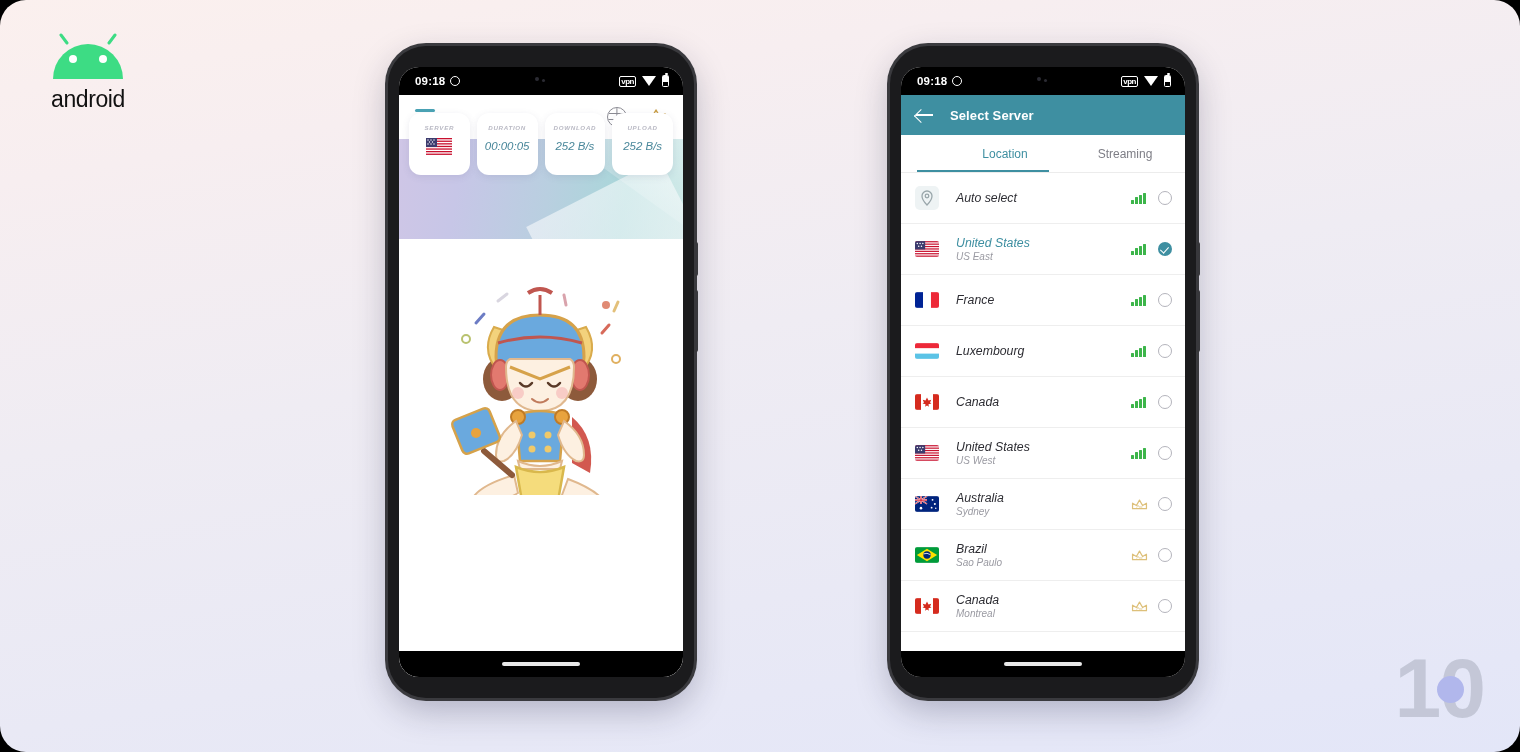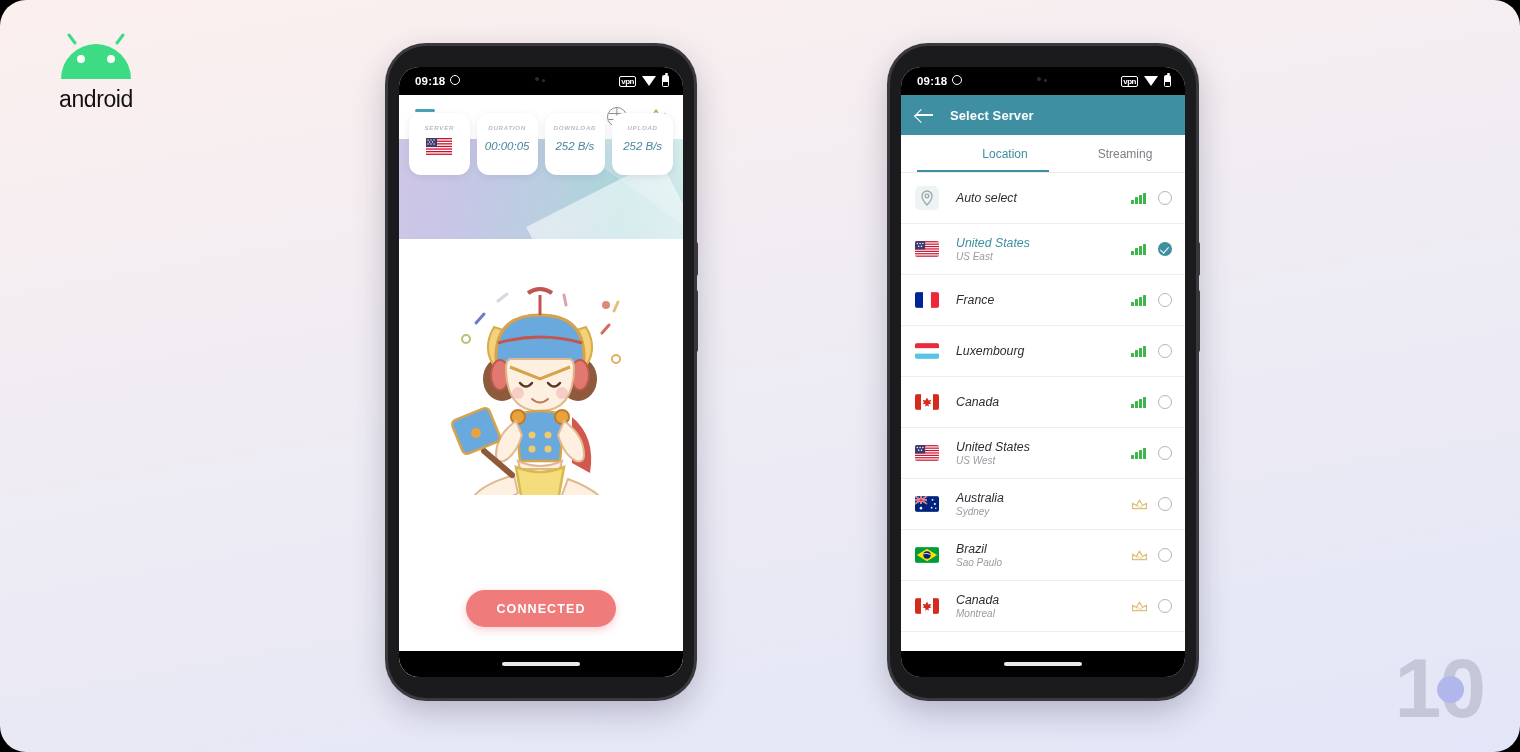--- a/index.html
+++ b/index.html
@@ -12,21 +12,21 @@
   #stage {
     position: relative;
     width: 1520px; height: 752px;
     border-radius: 26px;
     overflow: hidden;
     background: linear-gradient(170deg, #fbf0ee 0%, #f7eef0 18%, #efecf3 45%, #e9e9f5 72%, #e3e6f8 100%);
   }
 
   
   .brand {
-    position: absolute; left: 46px; top: 33px;
+    position: absolute; left: 38px; top: 33px;
     width: 100px; text-align: center;
   }
   .brand .bot { width: 82px; height: 48px; margin: 0 auto; position: relative; }
   .brand .botword {
     font-size: 23px; letter-spacing: -0.4px; color: #111;
     margin-top: 5px; font-family: "Liberation Sans", sans-serif;
   }
 
   
   .watermark {
@@ -70,21 +70,21 @@
 
   
   .statusbar {
     position: relative;
     height: 28px; background: #000; color: #fff;
     display: flex; align-items: center;
     padding: 0 14px 0 16px;
     font-size: 11.5px; font-weight: 700;
     letter-spacing: .2px;
   }
-  .statusbar .clock { display: flex; align-items: flex-start; gap: 5px; }
+  .statusbar .clock { display: flex; align-items: center; gap: 5px; }
   .sb-oval {
     width: 10px; height: 10px; border: 1.6px solid #fff;
     border-radius: 50%;
   }
   .statusbar .right { margin-left: auto; display: flex; align-items: center; gap: 6px; }
   .ic-vpn {
     font-size: 8px; font-weight: 700; border: 1.2px solid #fff;
     border-radius: 2px; padding: 0 1px; line-height: 9px;
     letter-spacing: -.5px;
   }
@@ -421,21 +421,20 @@
 
           <path d="M80 146 q-20 14 -20 34 q0 8 8 6 q12 -6 18 -26 z" fill="#fdf0e1" stroke="#e0b88e" stroke-width="2"></path>
           <path d="M128 146 q20 14 20 34 q0 8 -8 6 q-12 -6 -18 -26 z" fill="#fdf0e1" stroke="#e0b88e" stroke-width="2"></path>
 
           <path d="M48 176 l28 24" stroke="#8d5a3b" stroke-width="6" stroke-linecap="round"></path>
           <rect x="20" y="138" width="40" height="36" rx="5" transform="rotate(-22 40 156)" fill="#6aa9de" stroke="#d6a24a" stroke-width="2.5"></rect>
           <circle cx="40" cy="158" r="5" fill="#e8a33e"></circle>
         </svg>
       </div>
 
-      <button class="connbtn">CONNECTED</button>
 
       <div class="navbar">
         <div class="pill"></div>
       </div>
     </div>
   </div>
 
   <div class="phone" id="phone2">
     <div class="sidebtn a"></div>
     <div class="sidebtn b"></div>

